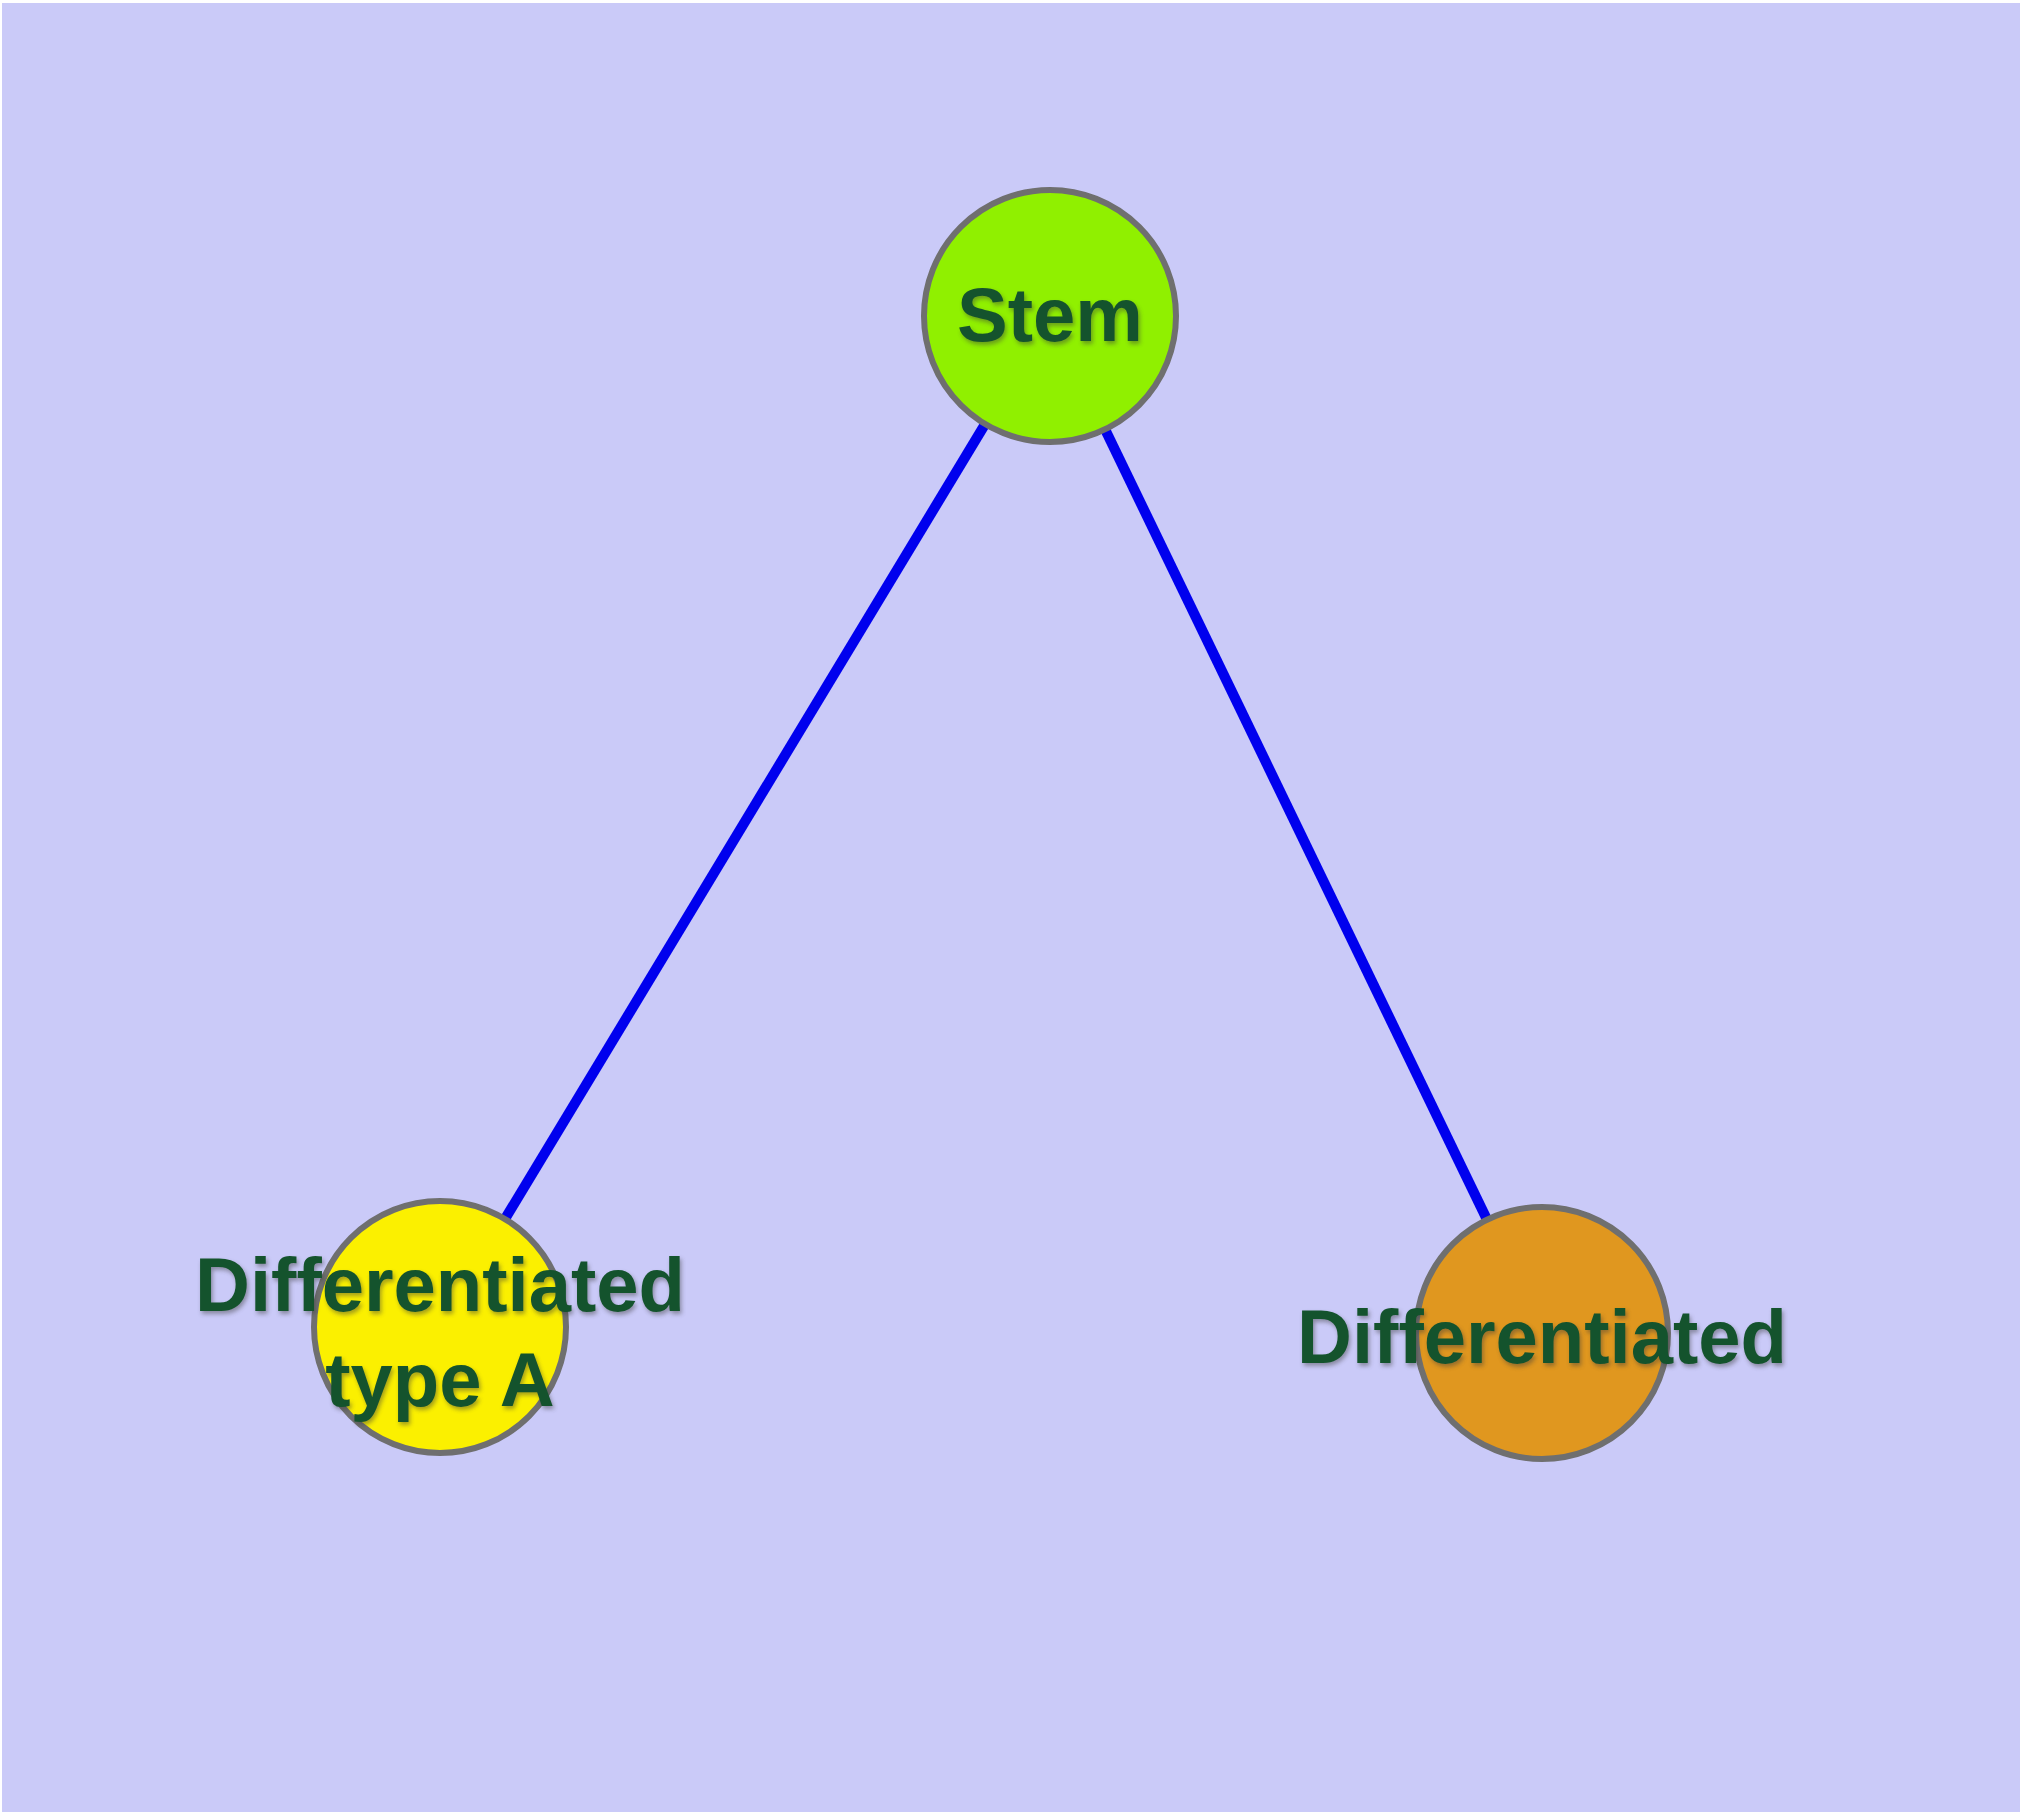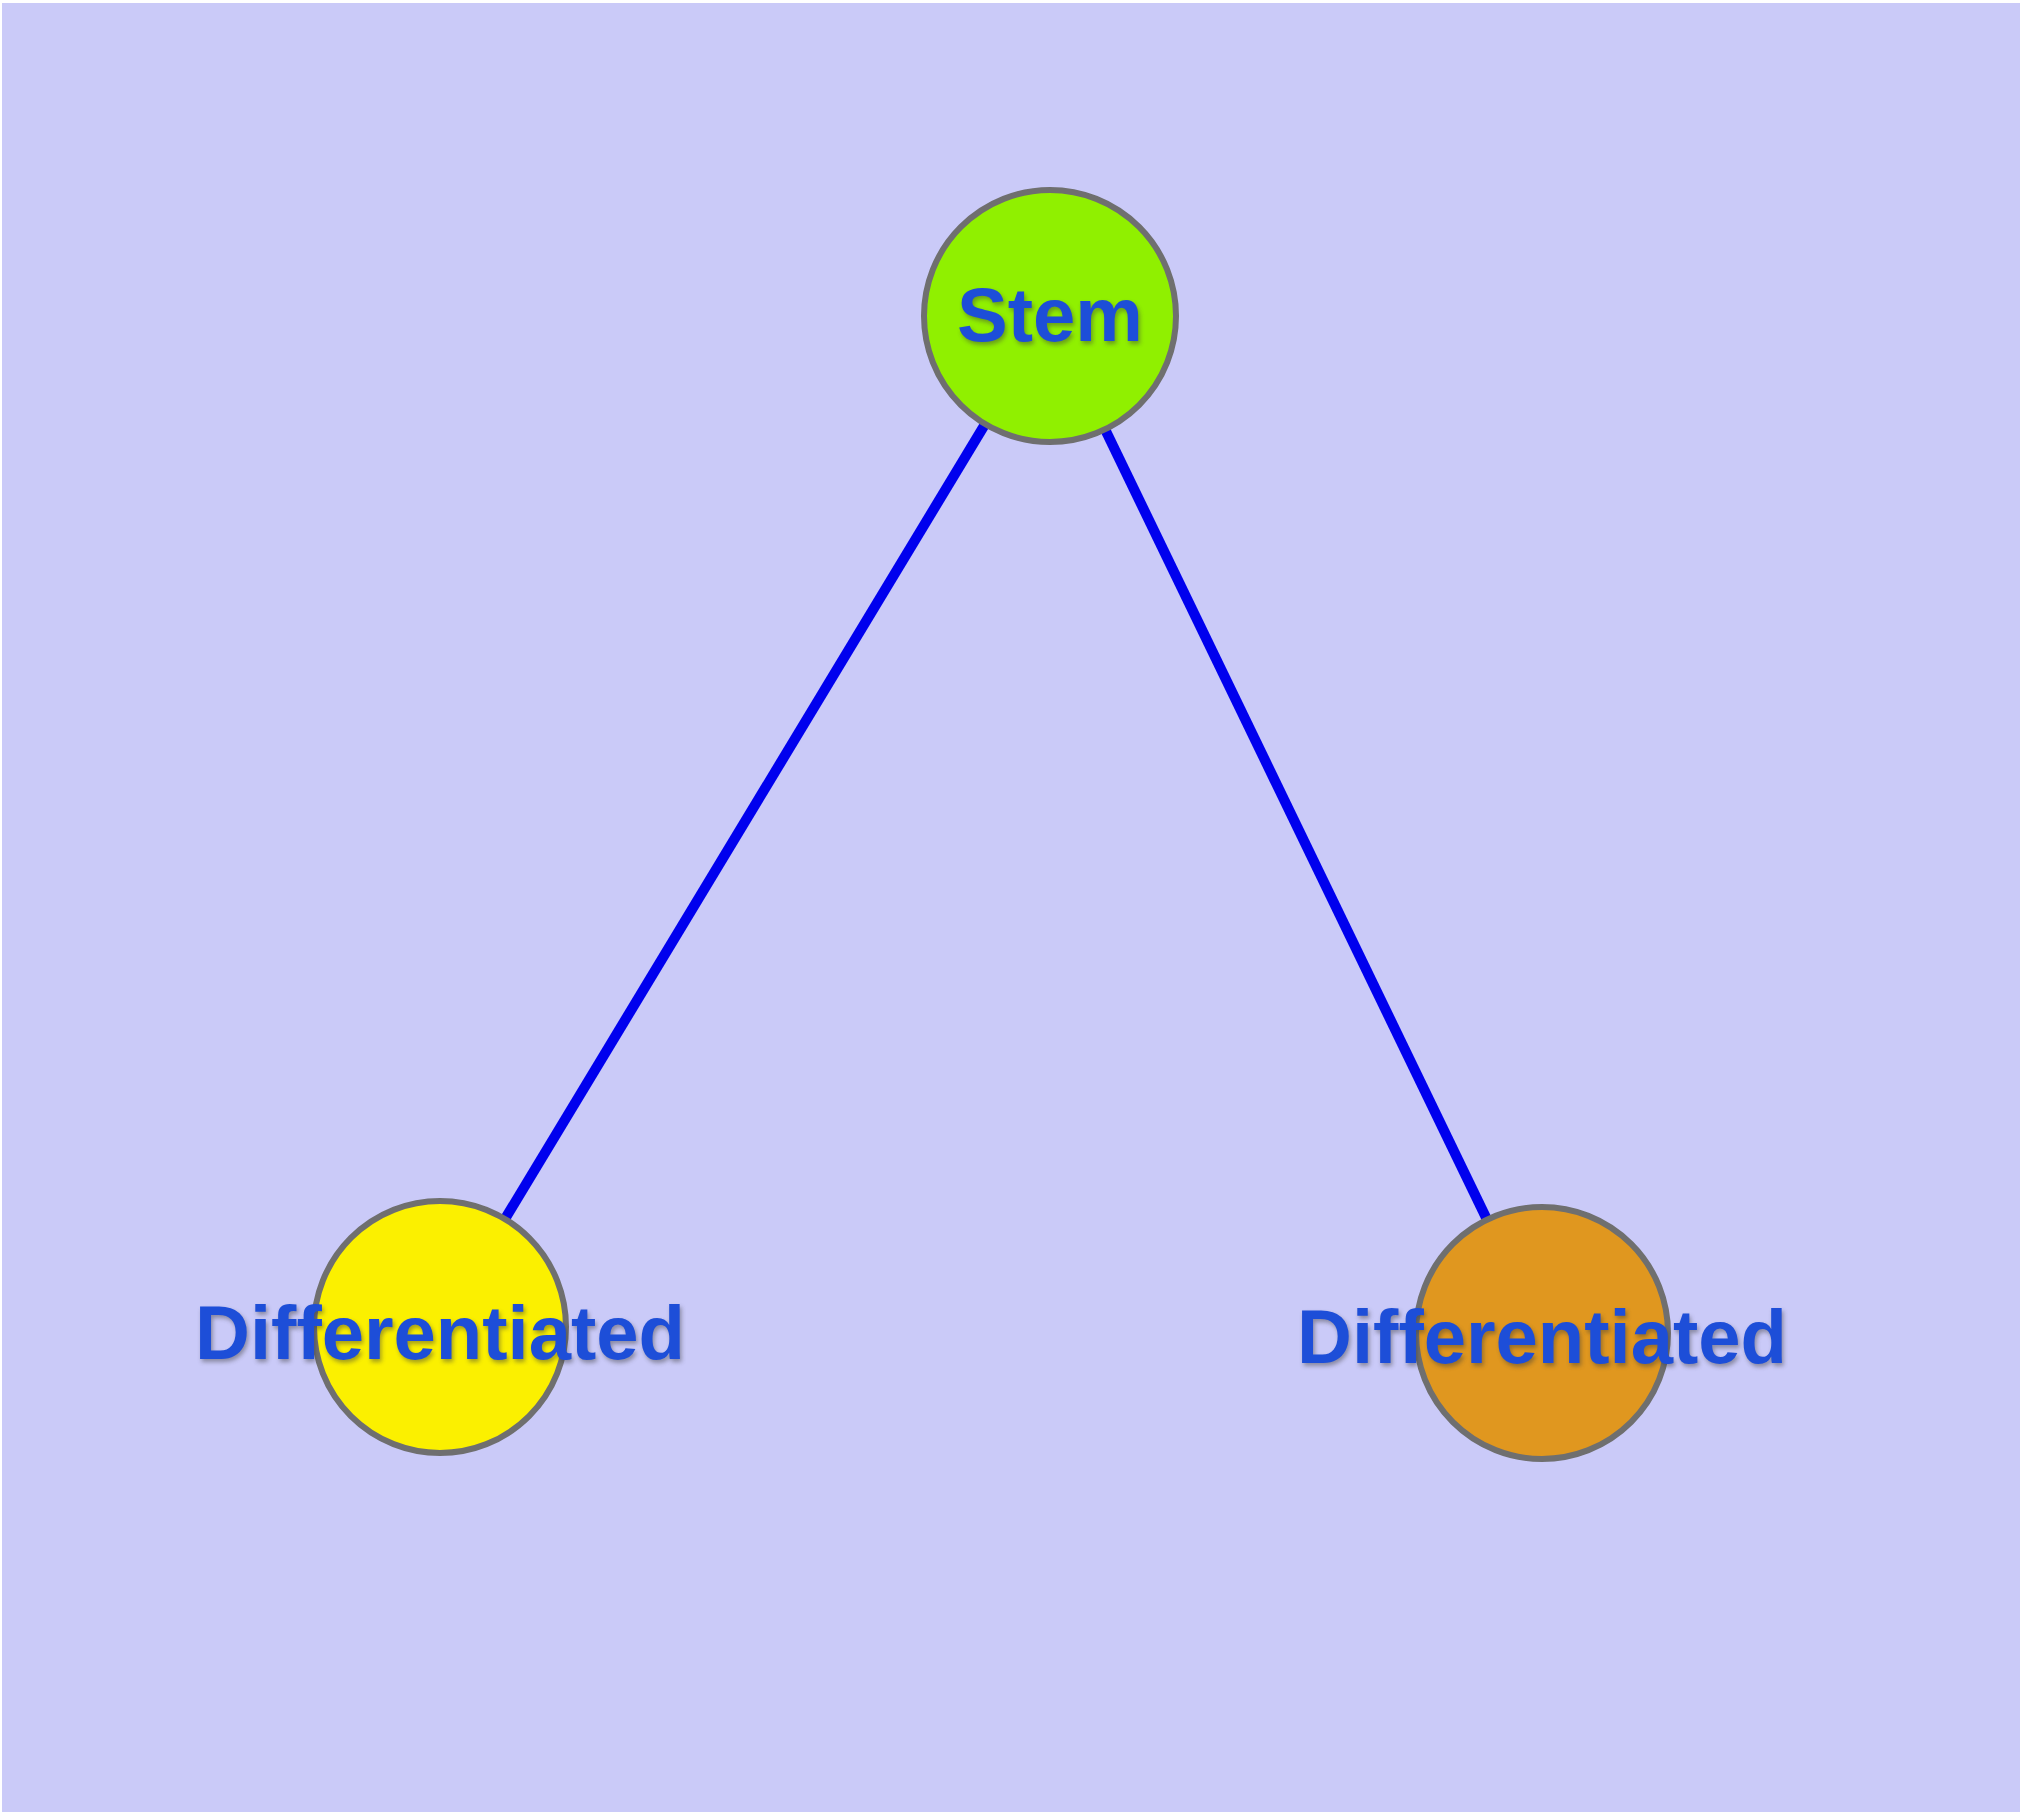--- a/index.html
+++ b/index.html
@@ -48,21 +48,21 @@
     border-radius: 50%;
     z-index: 2;
   }
   .node.stem   { left: 921px; top: 187px;  background: #90F000; }
   .node.type-a { left: 311px;  top: 1198px; background: #FBF000; }
   .node.type-b { left: 1413px; top: 1204px; background: #E0971F; }
   .node-label {
     position: absolute;
     transform: translate(-50%, -50%);
     z-index: 3;
-    color: #1d4ed8;
+    color: #14532d;
     font-weight: 700;
     font-size: 76px;
     line-height: 95px;
     text-align: center;
     white-space: nowrap;
     text-shadow: 1.7px 3.4px 4.2px rgba(60,60,60,0.45);
   }
   .node-label span { display: block; }
   .label-stem   { left: 1050px; top: 314px;  }
   .label-type-a { left: 440px;  top: 1332px; }
@@ -81,20 +81,21 @@
   <div class="node stem"></div>
   <div class="node type-a"></div>
   <div class="node type-b"></div>
 
   <div class="node-label label-stem">
     <span>Stem</span>
   </div>
 
   <div class="node-label label-type-a">
     <span>Differentiated</span>
+    <span>type A</span>
   </div>
 
   <div class="node-label label-type-b">
     <span>Differentiated</span>
   </div>
 
   <div class="white-strip-top"></div>
   <div class="white-strip-left"></div>
 
 </div>

